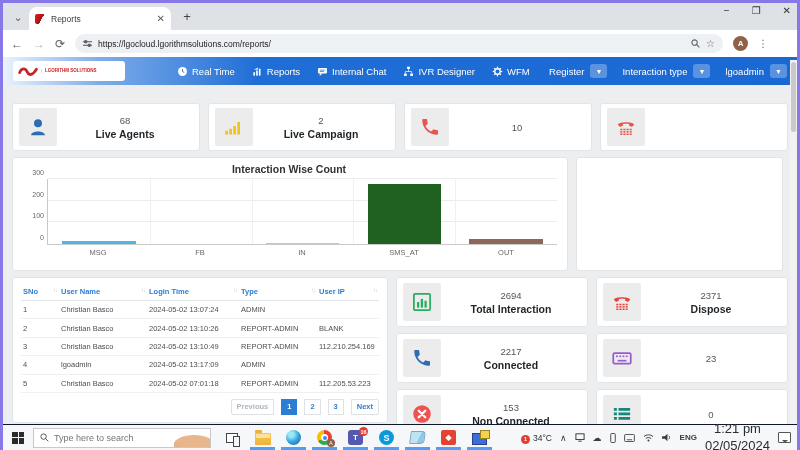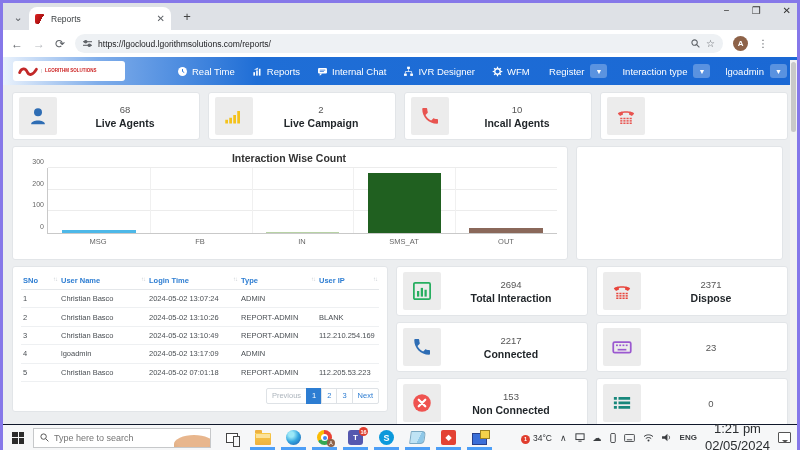--- a/index.html
+++ b/index.html
@@ -37,21 +37,21 @@
   .logo-pill { width:112px; height:20px; background:#fff; border-radius:3px; display:flex; align-items:center; gap:3px; padding:0 5px; }
   .logo-text { font-size:4.5px; color:#c22; font-weight:bold; line-height:1.1; border-left:1px solid #ddd; padding-left:3px; }
   .nav-items { display:flex; gap:17px; margin-left:52px; }
   .nav-item { display:flex; align-items:center; gap:4px; color:#fff; font-size:9.5px; cursor:pointer; white-space:nowrap; }
   .nav-right { margin-left:auto; display:flex; gap:15px; align-items:center; }
   .nav-drop { display:flex; align-items:center; gap:6px; color:#fff; font-size:9.5px; }
   .caret-btn { width:17px; height:14px; background:rgba(255,255,255,.28); border-radius:3px; color:#fff; font-size:7px;
                display:flex; align-items:center; justify-content:center; cursor:pointer; }
 
   
-  .cards-row { display:flex; gap:8px; padding:7px 9px 0 9px; }
+  .cards-row { display:flex; gap:8px; padding:18px 9px 0 9px; }
   .stat-card { background:#fff; border:1px solid #e2e5e8; border-radius:3px; height:48px; flex:1;
                display:flex; align-items:center; padding:5px 6px; }
   .card-icon { width:38px; height:38px; background:#ececec; border-radius:2px; display:flex; align-items:center; justify-content:center; flex:0 0 auto; }
   .card-text { flex:1; text-align:center; }
   .card-value { font-size:9.5px; color:#555; }
   .card-label { font-size:10.5px; font-weight:bold; color:#1f2428; margin-top:2px; }
 
   
   .middle-row { display:flex; gap:8px; padding:6px 14px 0 9px; height:120px; }
   .chart-card { flex:0 0 556px; background:#fff; border:1px solid #e2e5e8; border-radius:3px; padding:5px 10px 3px 8px; }
@@ -66,21 +66,21 @@
   .xlabels div { flex:1; text-align:center; font-size:7.5px; color:#666; }
   .empty-card { flex:1; background:#fff; border:1px solid #e2e5e8; border-radius:3px; }
 
   
   .bottom-row { display:flex; gap:8px; padding:6px 9px 0 9px; height:152px; }
   .table-card { flex:0 0 376px; background:#fff; border:1px solid #e2e5e8; border-radius:3px; padding:5px 8px; display:flex; flex-direction:column; }
   table.data { width:100%; border-collapse:collapse; table-layout:fixed; }
   table.data th { text-align:left; font-size:7.5px; color:#2d7dd2; padding:4px 2px; border-bottom:1px solid #e4e7ea; cursor:pointer; white-space:nowrap; }
   table.data td { font-size:7.5px; color:#4a4f54; padding:4.2px 2px; border-bottom:1px solid #eef0f2; white-space:nowrap; overflow:hidden; }
   .sort-ic { color:#c9ced3; font-size:6px; float:right; letter-spacing:-1px; }
-  .pager { margin-top:6px; display:flex; justify-content:flex-end; gap:0; }
+  .pager { margin-top:6px; display:flex; justify-content:flex-end; gap:8px;font-weight:bold; }
   .pg { min-width:15px; height:16px; border:1px solid #dee2e6; background:#fff; color:#2d7dd2; font-size:7.5px;
         display:flex; align-items:center; justify-content:center; padding:0 5px; cursor:pointer; margin-left:-1px; }
   .pg.prev { color:#adb5bd; border-radius:2px 0 0 2px; }
   .pg.next { border-radius:0 2px 2px 0; }
   .pg.active { background:#2d7dd2; border-color:#2d7dd2; color:#fff; }
   .right-cards { flex:1; display:grid; grid-template-columns:1fr 1fr; grid-template-rows:1fr 1fr 1fr; gap:6px 8px; }
   .right-cards .stat-card { height:auto; }
 
   
   .scrollbar { position:absolute; top:57px; right:0; width:7px; bottom:26px; background:#f2f2f2; }
@@ -287,21 +287,20 @@
         </span>
       </div>
       <div class="stat-card">
         <span class="card-icon">
           <svg width="20" height="20" viewBox="0 0 16 16">
             <path d="M4.4 7.1c1 2 2.5 3.5 4.5 4.5l1.5-1.5c.2-.2.5-.3.8-.2.8.3 1.6.4 2.4.4.4 0 .8.3.8.8v2.3c0 .4-.4.8-.8.8C7 14.2 1.8 9 1.8 2.4c0-.4.4-.8.8-.8H5c.4 0 .8.4.8.8 0 .8.1 1.6.4 2.4.1.3 0 .6-.2.8L4.4 7.1z" fill="#e85450"></path>
           </svg>
         </span>
     <span class="card-text">
           <div class="card-value">10</div>
-    <div class="card-label">Incall Agents</div>
         </span>
       </div>
       <div class="stat-card">
         <span class="card-icon">
           <svg width="20" height="20" viewBox="0 0 16 16">
             <path d="M1.5 6.2 C1.5 3.4, 14.5 3.4, 14.5 6.2 L12.7 8 C12 7.5, 11.4 7.2, 10.5 7 V5.6 C9 5.2, 7 5.2, 5.5 5.6 V7 C4.6 7.2, 4 7.5, 3.3 8 Z" fill="#e85450"></path>
             <rect x="3.4" y="9.4" width="1.7" height="1.2" fill="#e85450"></rect>
             <rect x="5.9" y="9.4" width="1.7" height="1.2" fill="#e85450"></rect>
             <rect x="8.4" y="9.4" width="1.7" height="1.2" fill="#e85450"></rect>
             <rect x="10.9" y="9.4" width="1.7" height="1.2" fill="#e85450"></rect>

